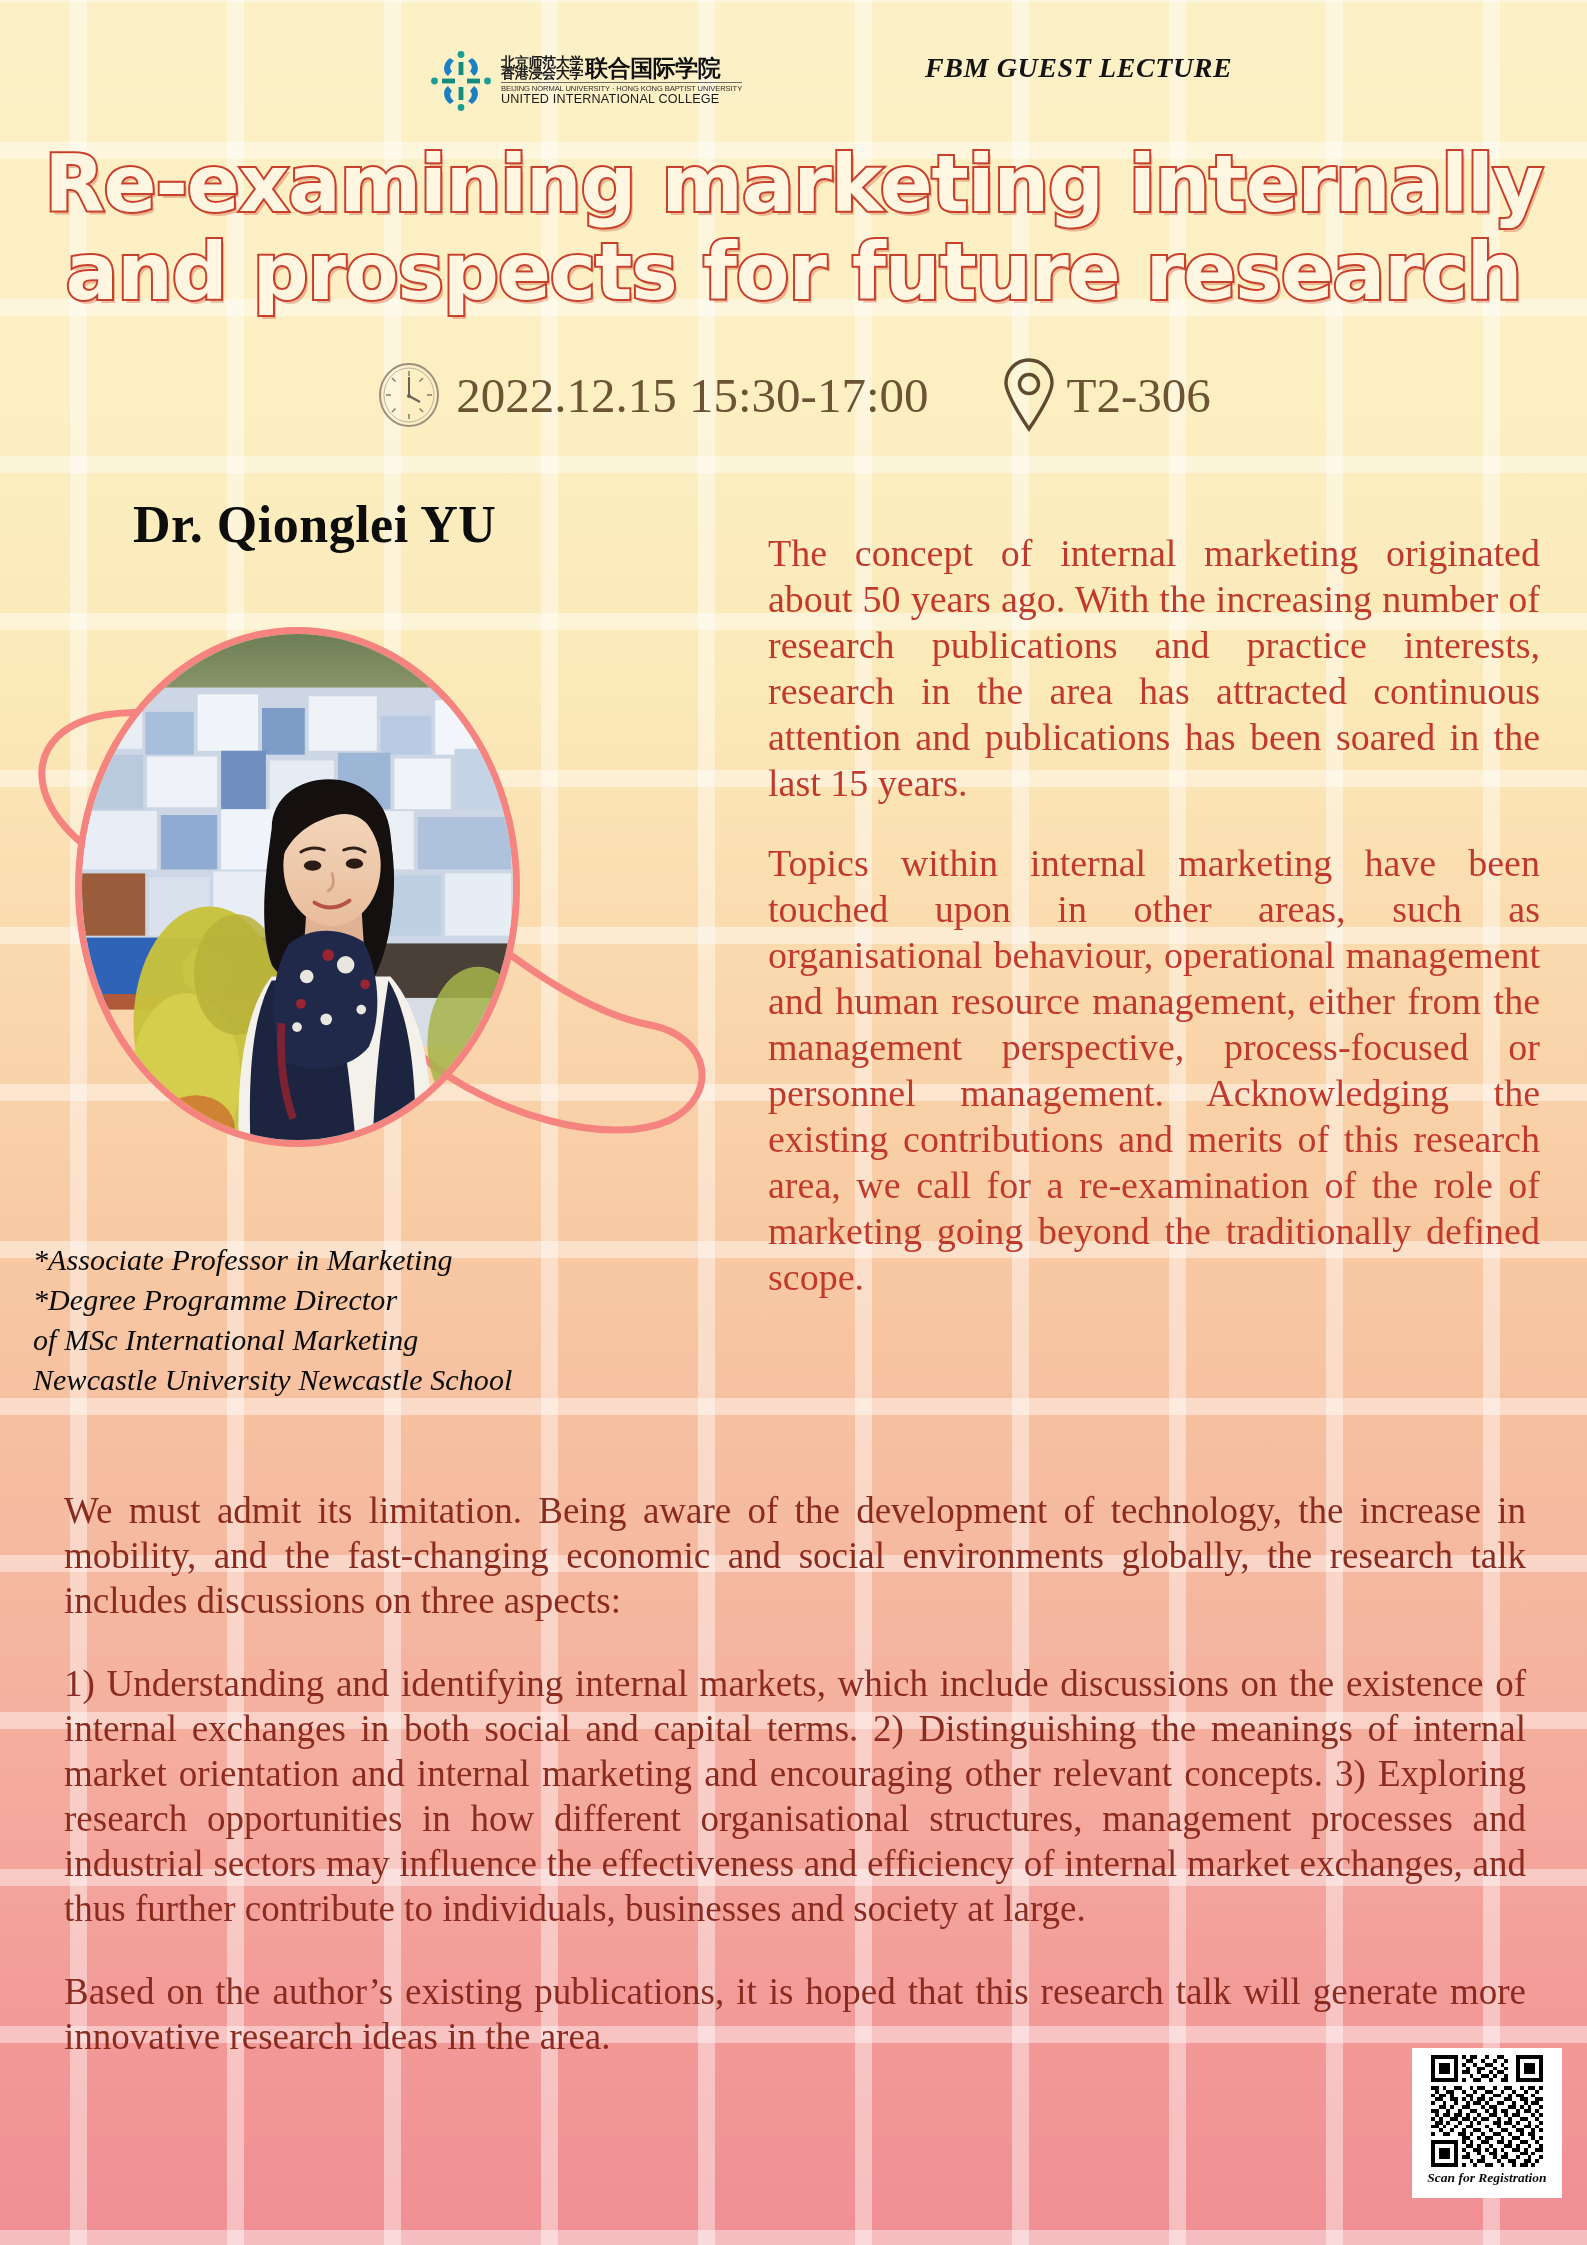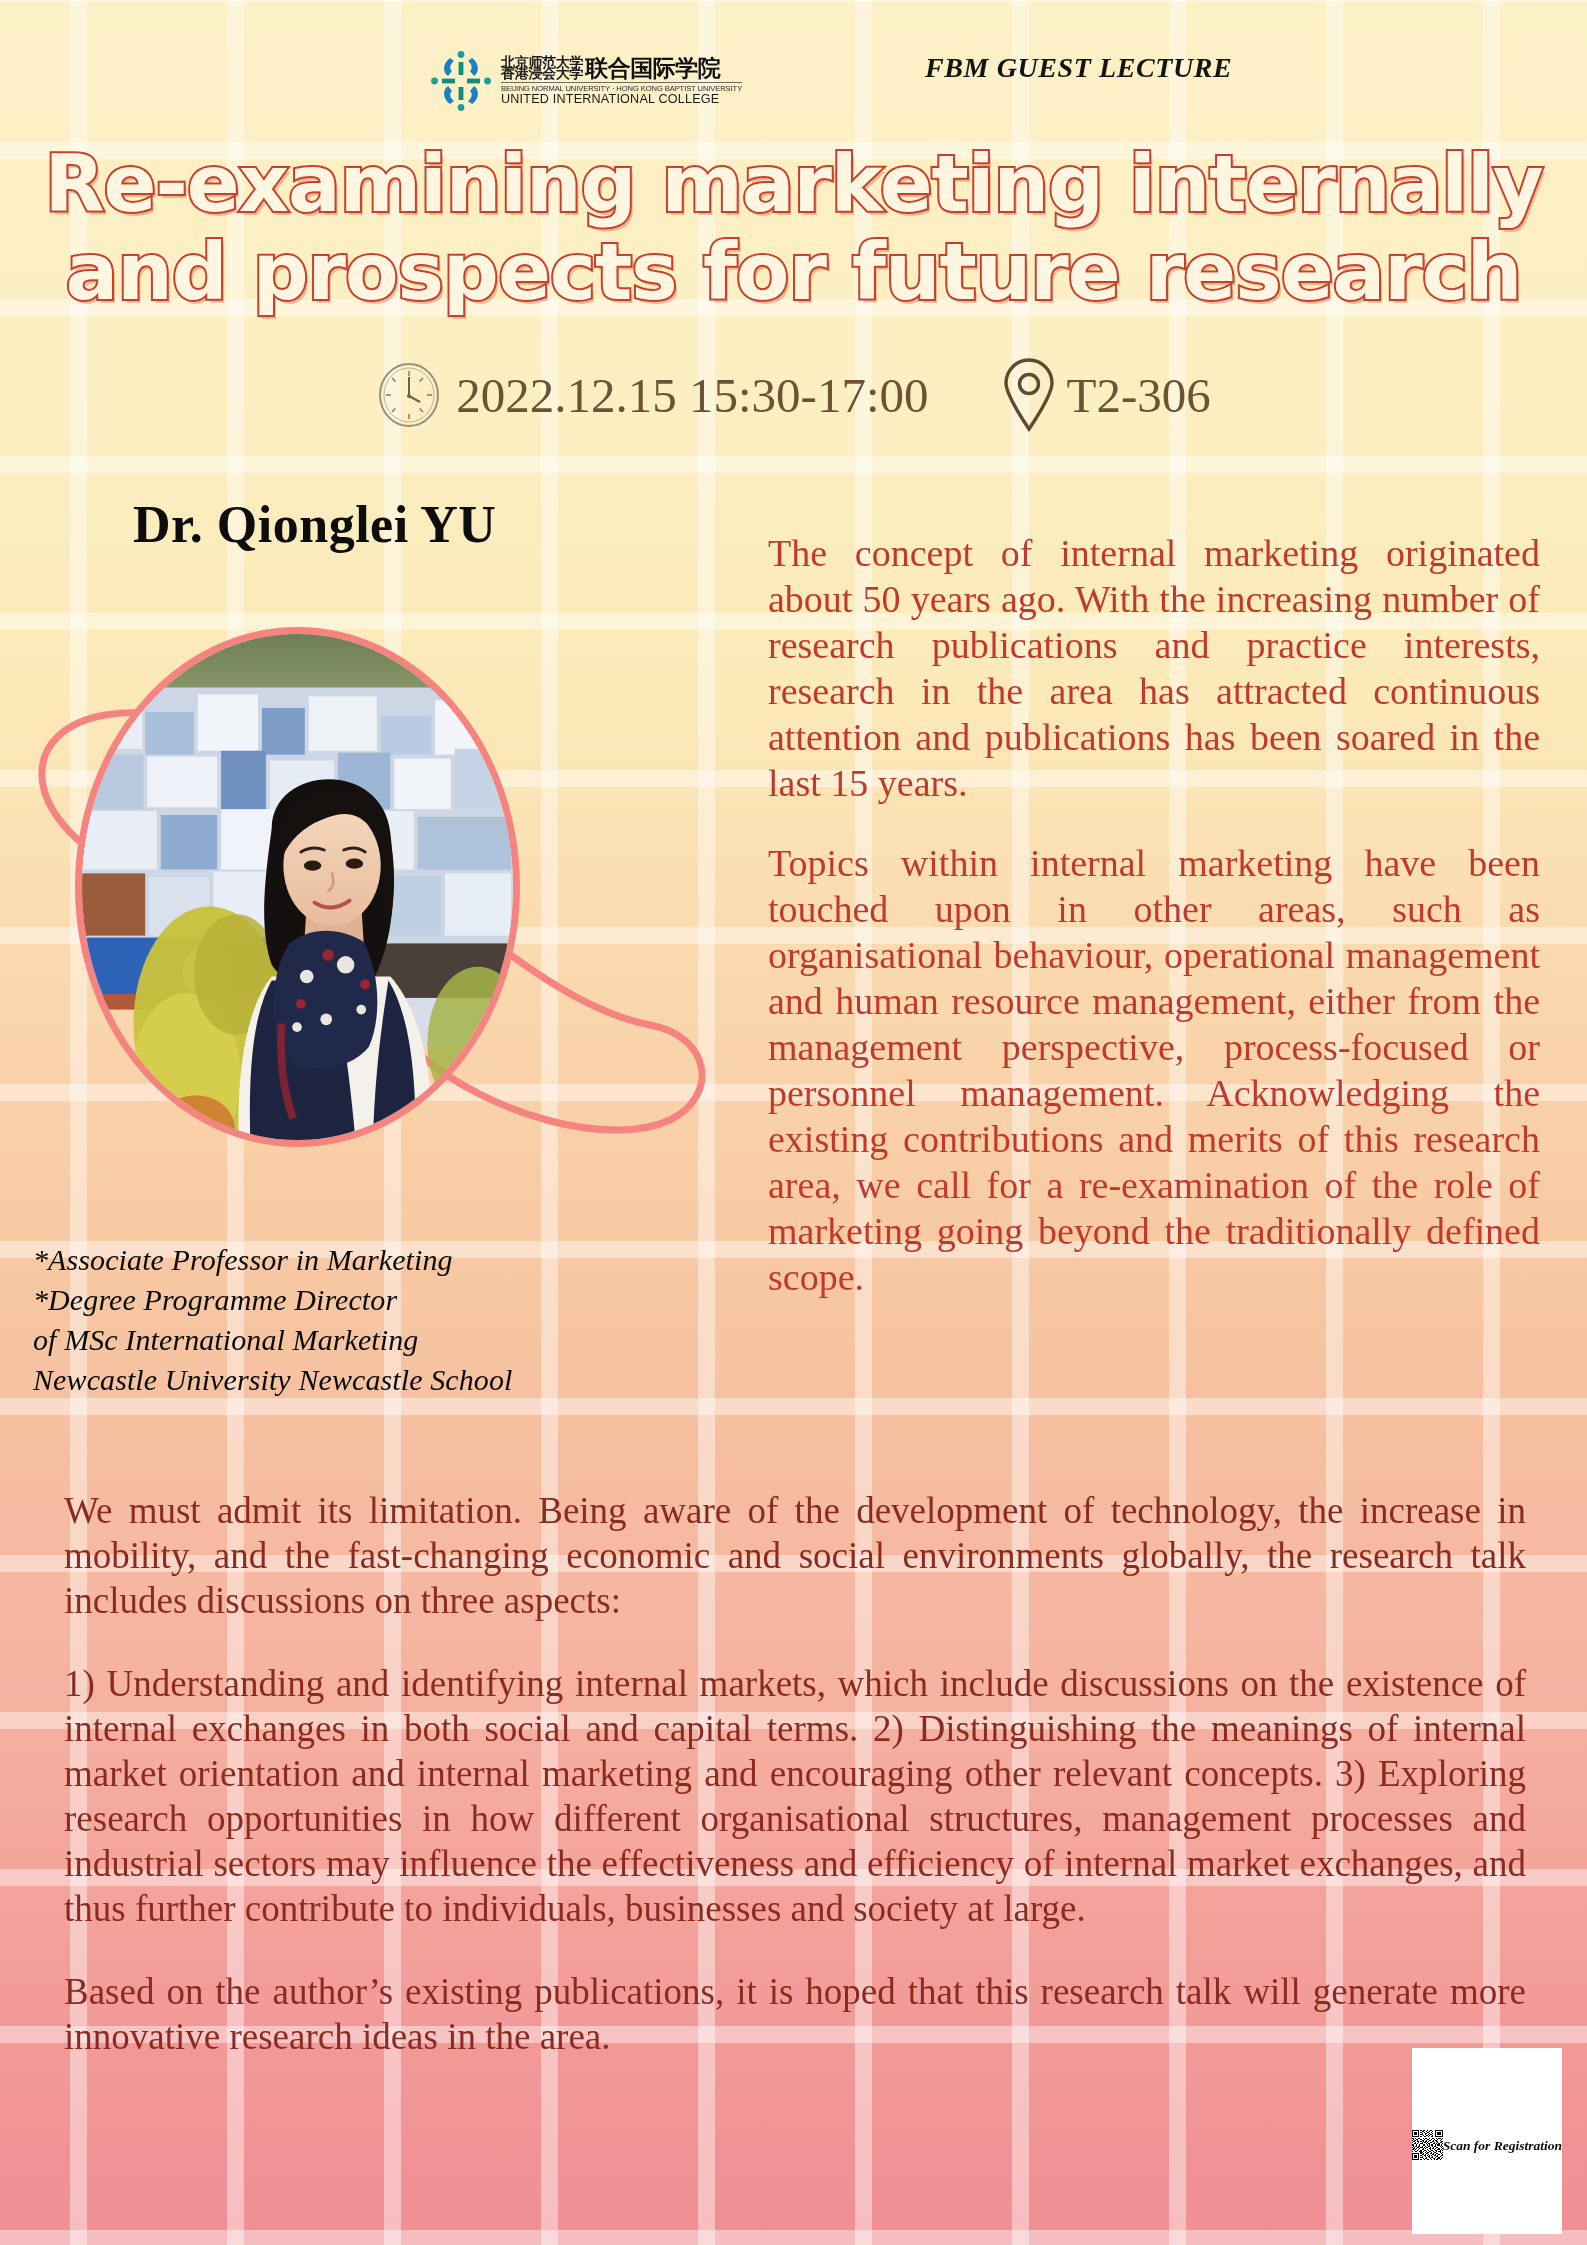--- a/index.html
+++ b/index.html
@@ -158,23 +158,23 @@
     font-size:37px;line-height:45px;
     color:#8B2B1F;
     text-align:justify;
     text-align-last:left;
   }
   .body-text p{margin:0 0 38px 0;}
   .body-text p:last-child{margin-bottom:0;}
 
   
   .qr-card{
-    position:absolute;left:1412px;top:2048px;width:150px;height:186px;
+    position:absolute;left:1412px;top:2048px;width:150px;height:150px;
     background:#ffffff;
-    display:flex;flex-direction:row;align-items:center;justify-content:flex-start;
+    display:flex;flex-direction:column;align-items:center;justify-content:flex-start;
     padding-top:7px;box-sizing:border-box;
   }
   .qr-img{width:118px;height:112px;display:block;}
   .qr-caption{
     font-family:"Liberation Serif", serif;
     font-weight:bold;font-style:italic;
     font-size:13.5px;color:#0b0b0b;margin-top:3px;white-space:nowrap;
   }
 </style>
 </head>

